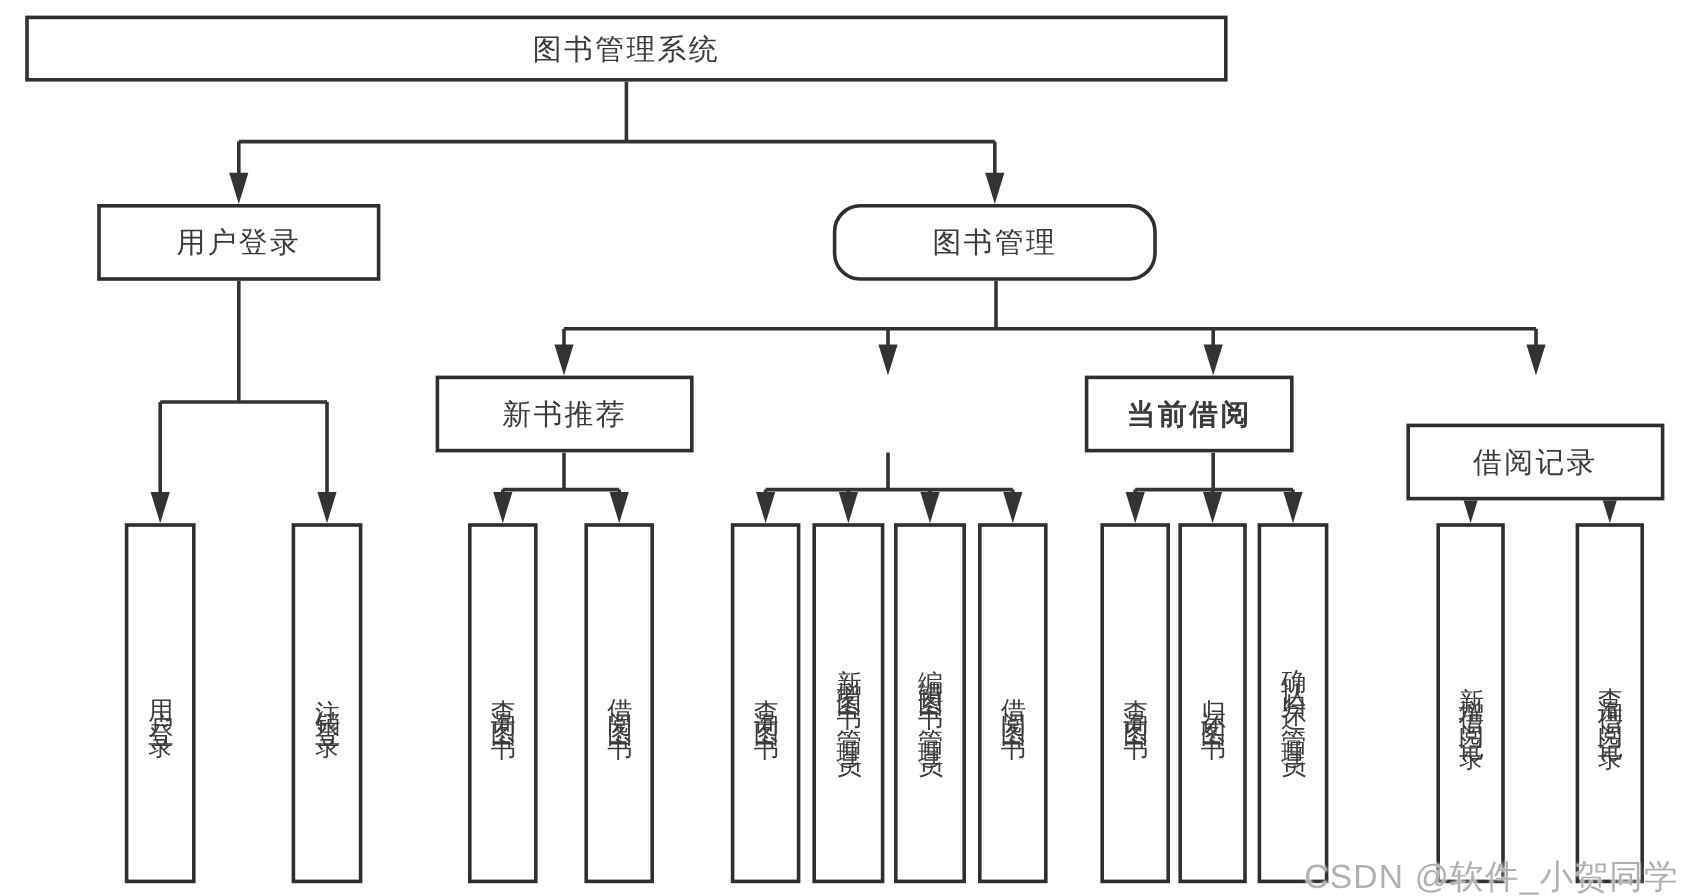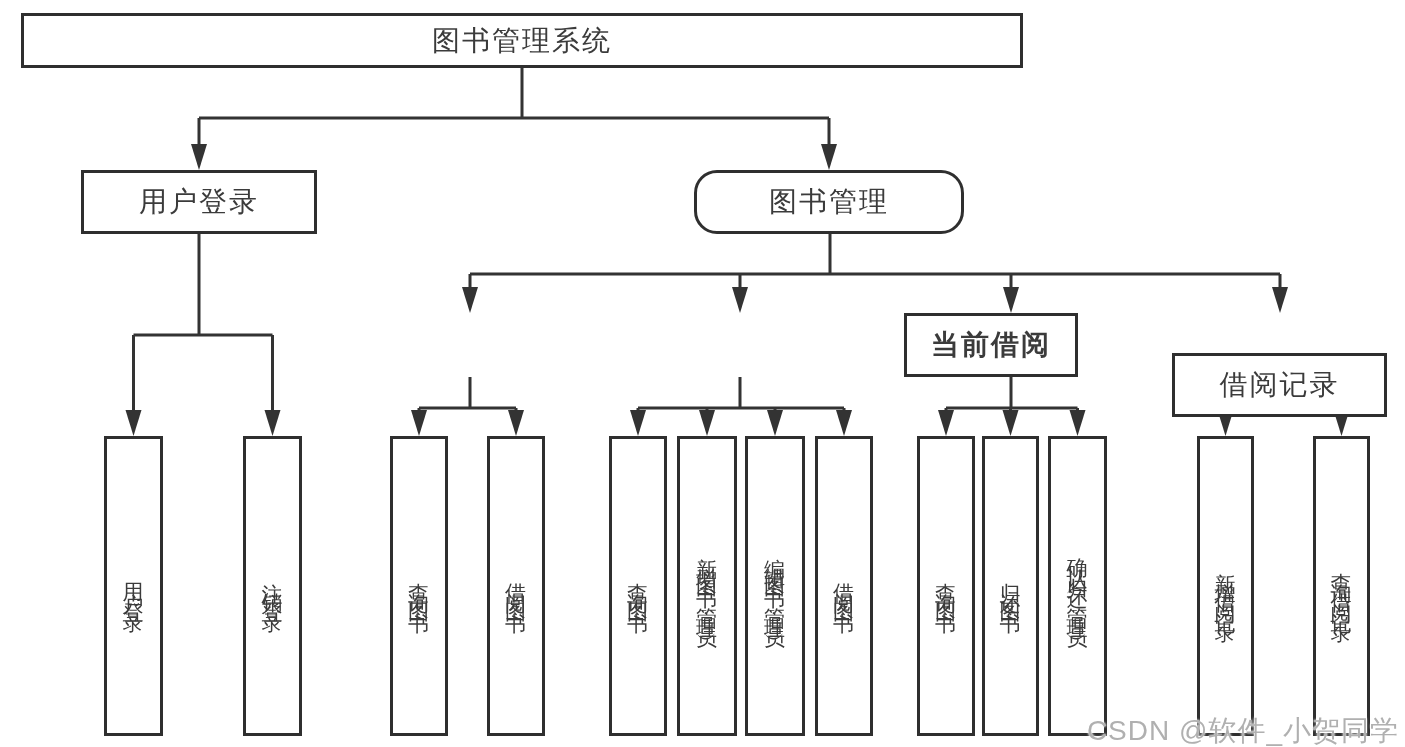--- a/index.html
+++ b/index.html
@@ -12,21 +12,21 @@
   }
   svg.connectors { position:absolute; left:0; top:0; display:block; }
   svg.connectors .lines  { stroke:var(--line, #333333); stroke-width:3; fill:none; }
   svg.connectors .heads  { fill:var(--line, #333333); stroke:none; }
   .node {
     position:absolute; background:#ffffff;
     border:3px solid var(--border, #2f2f2f);
     display:flex; align-items:center; justify-content:center;
     color:var(--text, #3b3b3b);
   }
-  .hnode { font-size:28px; letter-spacing:2px; }
+  .hnode { font-size:24px; letter-spacing:2px; }
   .vnode { top:436px; height:300px; font-size:21px; }
   .vnode .vlabel { writing-mode:vertical-rl; letter-spacing:10px; line-height:1.1; }
   .watermark {
     position:absolute; top:712px; right:6px;
     font-size:28px; letter-spacing:1px;
     color:var(--watermark, #b0b0b0);
     text-shadow:0 0 2px #ffffff, 0 0 3px #ffffff;
     white-space:nowrap;
   }
 </style>
@@ -72,20 +72,23 @@
     <span class="label">图书管理系统</span>
   </div>
 
   <div class="node hnode" style="left:81px; top:170px; width:236px; height:64px;">
     <span class="label">用户登录</span>
   </div>
   <div class="node hnode" style="left:694px; top:170px; width:270px; height:64px;border-radius:23px;">
     <span class="label">图书管理</span>
   </div>
 
+  <div class="node hnode" style="left:363px; top:313px; width:215px; height:64px;">
+    <span class="label">新书推荐</span>
+  </div>
   <div class="node hnode" style="left:904px; top:313px; width:174px; height:64px;font-weight:bold;">
     <span class="label">当前借阅</span>
   </div>
   <div class="node hnode" style="left:1172px; top:313px; width:215px; height:64px;margin-top:40px;">
     <span class="label">借阅记录</span>
   </div>
 
   <div class="node vnode" style="left:104px; width:59px;">
     <span class="vlabel">用户登录</span>
   </div>

